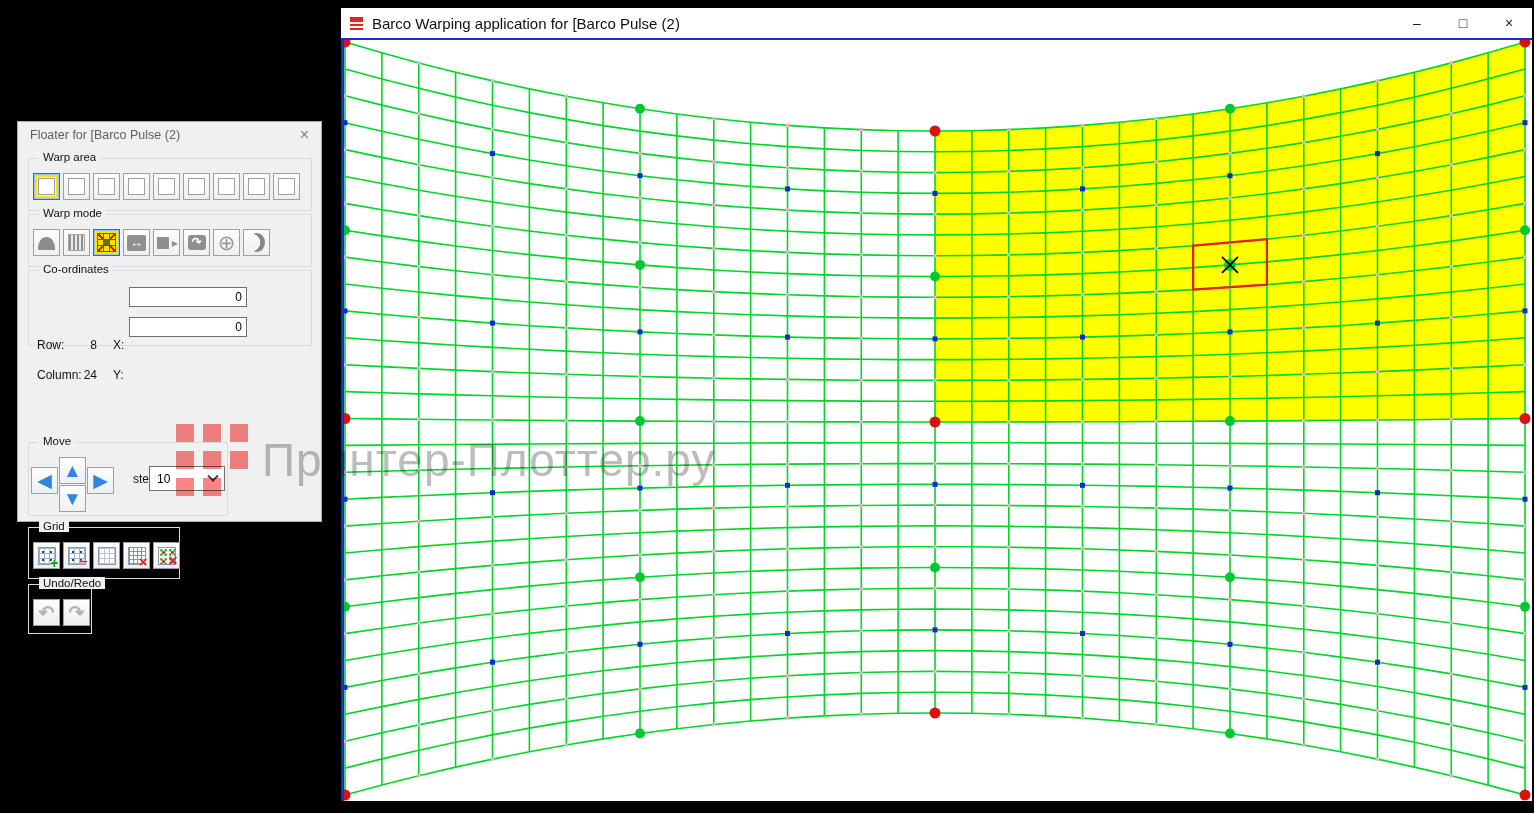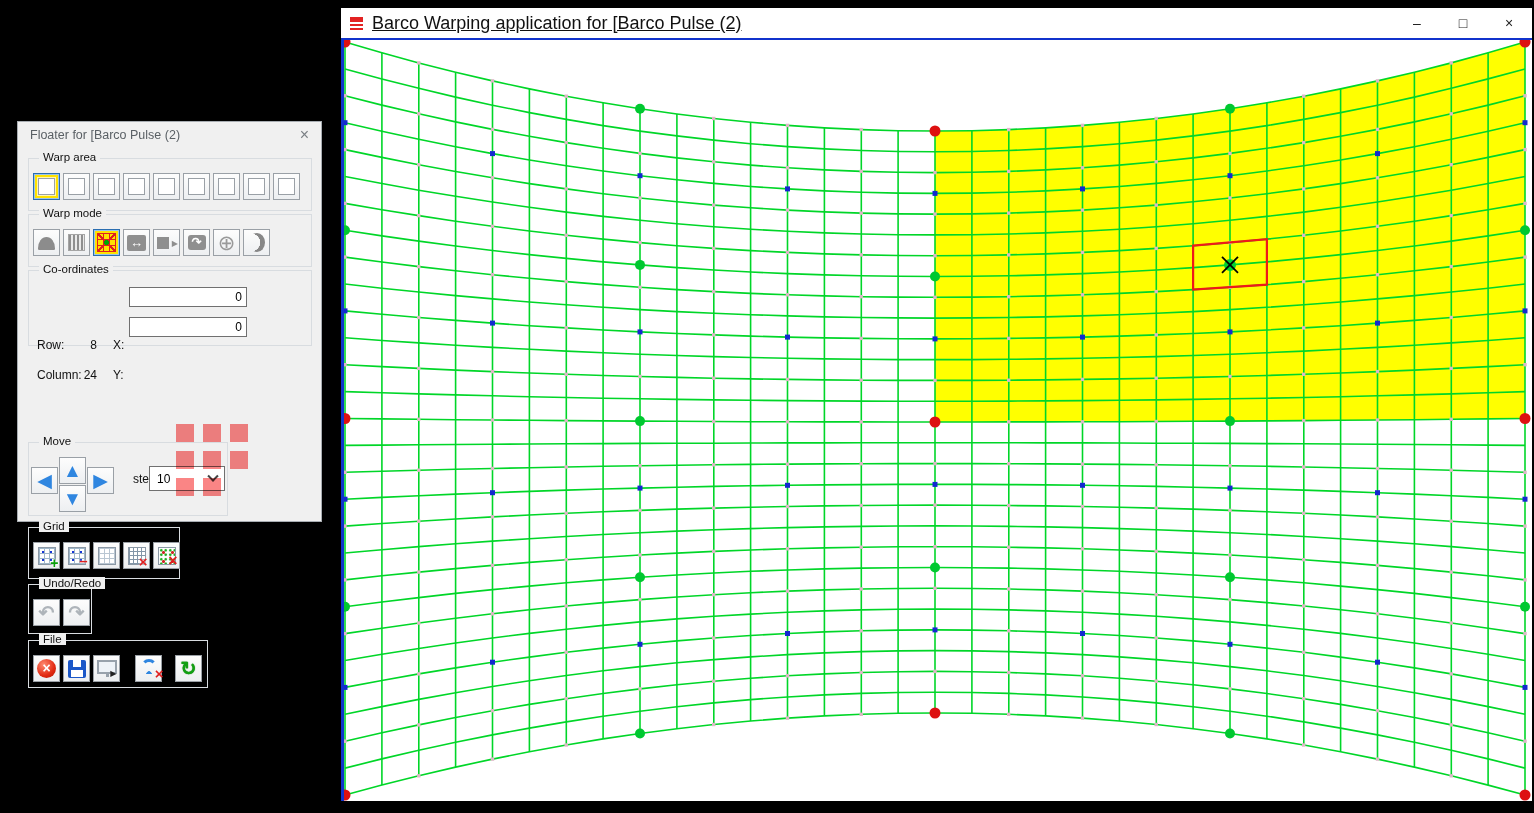--- a/index.html
+++ b/index.html
@@ -6,21 +6,21 @@
   .stage{position:relative;width:1534px;height:813px;background:#000;overflow:hidden;
          font-family:"Liberation Sans",sans-serif;}
 
   
   .main-window{position:absolute;left:341px;top:8px;width:1191px;height:793px;background:#fff;}
   .titlebar{position:absolute;left:0;top:0;right:0;height:32px;background:#fff;
             border-bottom:2px solid #1133cc;display:flex;align-items:center;box-sizing:border-box;}
   .app-icon{width:13px;height:13px;margin-left:9px;background:#e32222;position:relative;flex:0 0 auto;}
   .app-icon::after{content:"";position:absolute;left:0;right:0;top:5px;height:2px;background:#fff;
                    box-shadow:0 4px 0 #fff;}
-  .main-title{margin-left:9px;font-size:18px;color:#111;white-space:nowrap;text-decoration:underline;}
+  .main-title{margin-left:9px;font-size:15px;color:#111;white-space:nowrap;}
   .win-controls{margin-left:auto;display:flex;height:100%;}
   .win-btn{width:46px;height:100%;display:flex;align-items:center;justify-content:center;
            font-size:14px;color:#222;}
   .canvas{position:absolute;left:0;top:32px;width:1191px;height:761px;background:#fff;
           border-left:3px solid #1133cc;box-sizing:border-box;}
   .canvas svg{position:absolute;left:0;top:0;}
 
   
   .floater{position:absolute;left:17px;top:121px;width:305px;height:401px;background:#f0f0f0;
            border:1px solid #a8adb2;box-sizing:border-box;z-index:10;}
@@ -700,49 +700,30 @@
       <div class="btn-row">
           <div class="tbtn disabled">
             <span class="ic ic-undo"></span>
           </div>
           <div class="tbtn disabled">
             <span class="ic ic-redo"></span>
           </div>
         </div>
     </div>
 
-    <div class="fgroup g-file">
-      <span class="fgroup-label">File</span>
-      <div class="btn-row">
-          <div class="tbtn">
-            <span class="ic ic-file-exit"></span>
-          </div>
-          <div class="tbtn">
-            <span class="ic ic-file-save"></span>
-          </div>
-          <div class="tbtn">
-            <span class="ic ic-file-apply-screen"></span>
-          </div>
-          <div class="tbtn">
-            <span class="ic ic-file-disconnect"></span>
-          </div>
-          <div class="tbtn">
-            <span class="ic ic-file-reload"></span>
-          </div>
-        </div>
-    </div>
   </div>
 
   <div class="watermark">
     <div class="wm-logo" id="wm-logo">
         <div class="wm-sq" style="background: rgb(250, 133, 133);"></div>
         <div class="wm-sq" style="background: rgb(250, 133, 133);"></div>
         <div class="wm-sq" style="background: rgb(250, 133, 133);"></div>
         <div class="wm-sq" style="background: rgb(250, 133, 133);"></div>
         <div class="wm-sq" style="background: rgb(250, 133, 133);"></div>
         <div class="wm-sq" style="background: rgb(250, 133, 133);"></div>
         <div class="wm-sq" style="background: rgb(250, 133, 133);"></div>
         <div class="wm-sq" style="background: rgb(250, 133, 133);"></div>
         <div class="wm-sq hidden" style="background: rgb(250, 133, 133);"></div>
       </div>
+    <span class="wm-text">Принтер-Плоттер.ру</span>
   </div>
 
 </div>
 
 </body></html>

